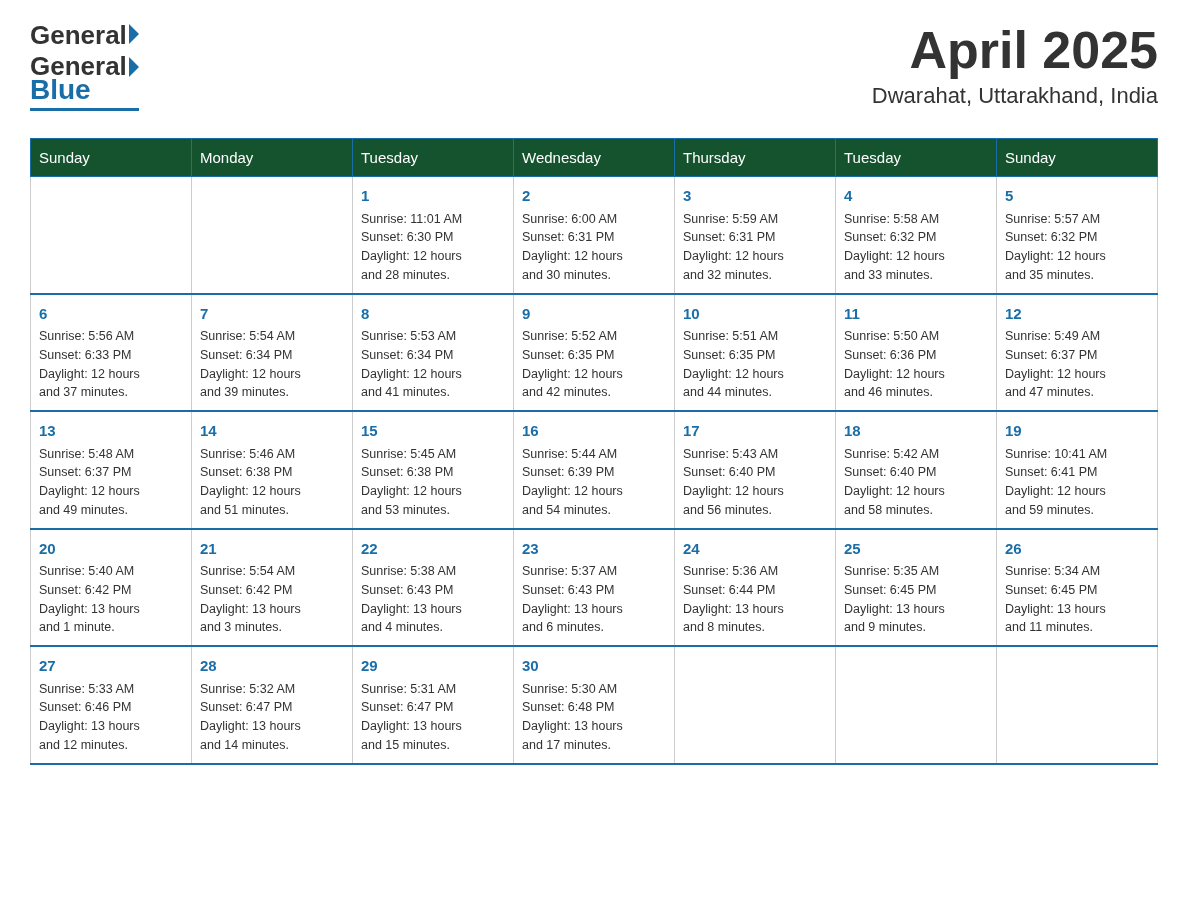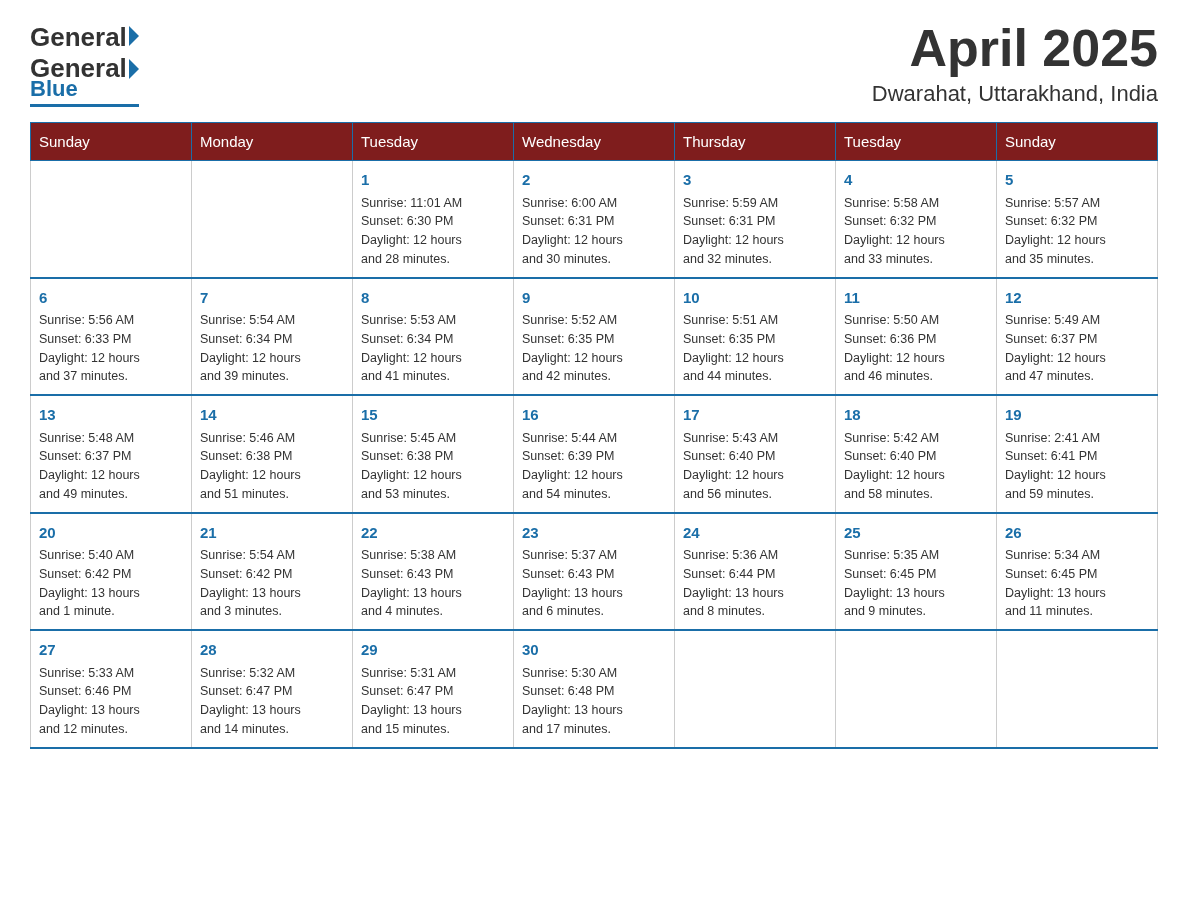--- a/index.html
+++ b/index.html
@@ -7,22 +7,22 @@
       font-family: Arial, sans-serif;
       background: #fff;
       color: #333;
       width: 1188px;
       min-height: 918px;
       padding: 20px 30px;
     }
     .header {
       display: flex;
       justify-content: space-between;
-      align-items: flex-end;
-      margin-bottom: 15px;
+      align-items: center;
+      margin-bottom: 27px;
     }
     .logo {
       display: flex;
       flex-direction: column;
       align-items: flex-start;
     }
     .logo-text {
       display: flex;
       align-items: center;
       font-size: 26px;
@@ -58,21 +58,21 @@
       font-size: 22px;
       color: #333;
       margin-top: 4px;
     }
     table {
       width: 100%;
       border-collapse: collapse;
       margin-top: 10px;
     }
     thead th {
-      background-color: #7f1d1d;
+      background-color: #14532d;
       color: #fff;
       padding: 10px 8px;
       text-align: left;
       font-size: 15px;
       font-weight: normal;
       border: 1px solid #1a6ea8;
     }
     tbody td {
       vertical-align: top;
       padding: 8px 8px;
@@ -110,21 +110,21 @@
   <div class="logo">
     <div class="logo-text">
       <span class="logo-general">General</span>
       <span class="logo-arrow"></span>
       <br>
     </div>
     <div style="display:flex;align-items:center;">
       <span style="font-size:26px;font-weight:bold;color:#333;">General</span>
       <span style="width:0;height:0;border-left:10px solid #1a6ea8;border-top:10px solid transparent;border-bottom:10px solid transparent;margin-left:2px;"></span>
     </div>
-    <div style="font-size:22px;font-weight:bold;color:#1a6ea8;margin-top:-8px;">Blue</div>
+    <div style="font-size:28px;font-weight:bold;color:#1a6ea8;margin-top:-8px;">Blue</div>
     <div class="logo-line"></div>
   </div>
   <div class="title-block">
     <div class="month-title">April 2025</div>
     <div class="location-title">Dwarahat, Uttarakhand, India</div>
   </div>
 </div>
 
 <table>
   <thead>
@@ -267,21 +267,21 @@
         </td>
         <td>
           <span class="day-num">18</span>
           <div class="day-info">Sunrise: 5:42 AM</div>
           <div class="day-info">Sunset: 6:40 PM</div>
           <div class="day-info">Daylight: 12 hours</div>
           <div class="day-info">and 58 minutes.</div>
         </td>
         <td>
           <span class="day-num">19</span>
-          <div class="day-info">Sunrise: 2:41 AM</div>
+          <div class="day-info">Sunrise: 10:41 AM</div>
           <div class="day-info">Sunset: 6:41 PM</div>
           <div class="day-info">Daylight: 12 hours</div>
           <div class="day-info">and 59 minutes.</div>
         </td>
       </tr>
       <tr>
         <td>
           <span class="day-num">20</span>
           <div class="day-info">Sunrise: 5:40 AM</div>
           <div class="day-info">Sunset: 6:42 PM</div>

